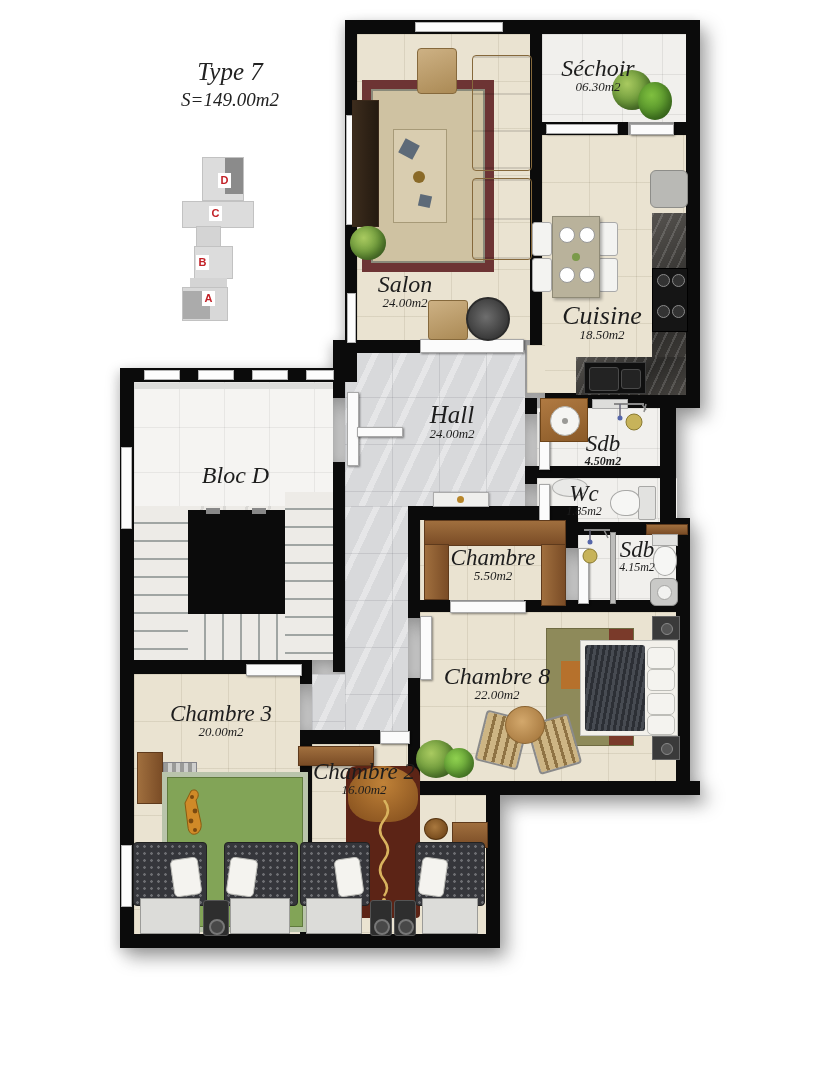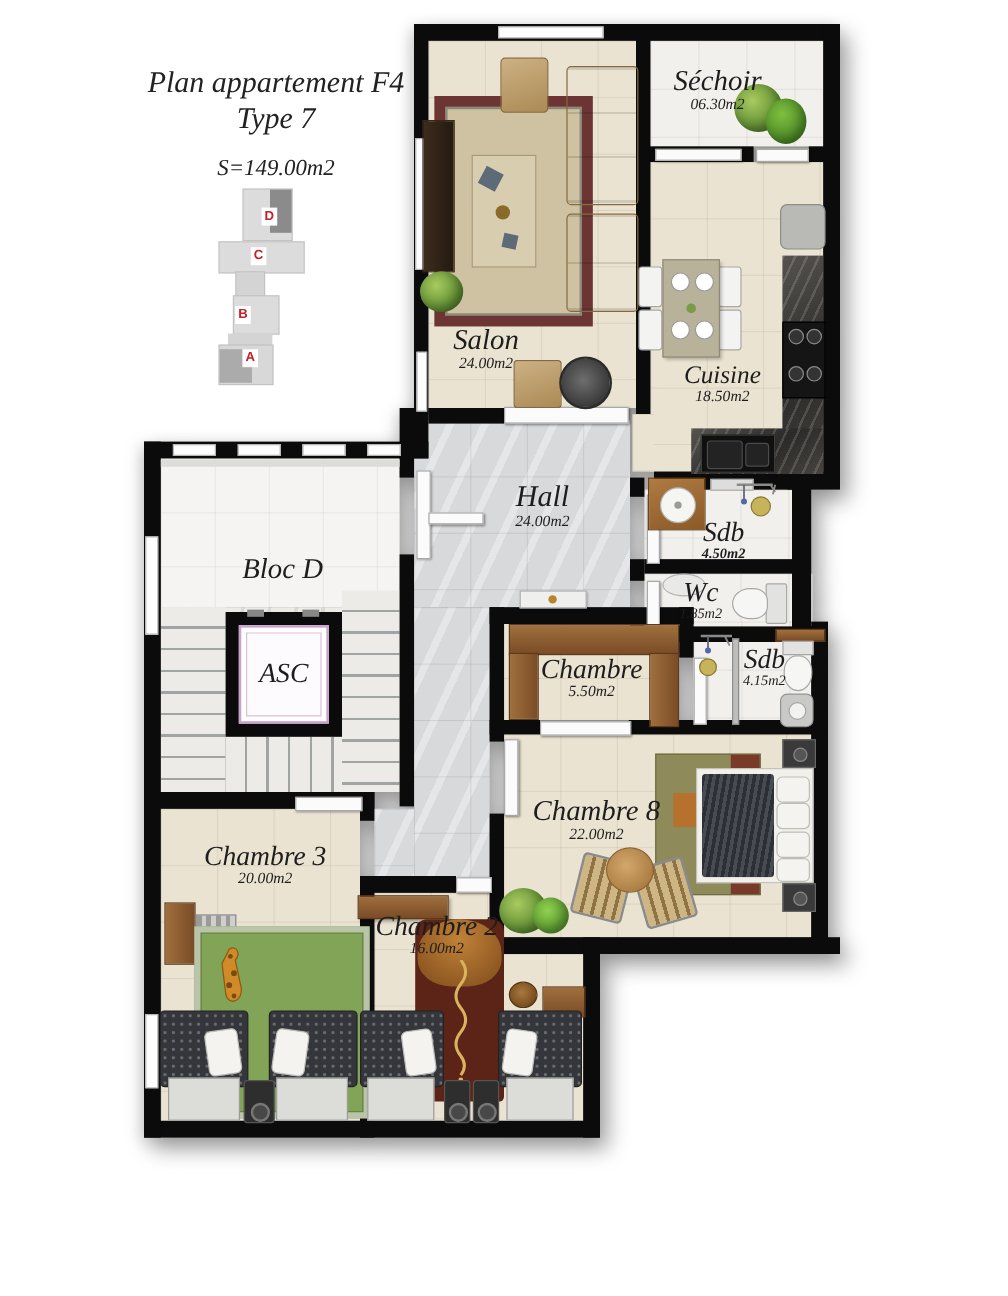--- a/index.html
+++ b/index.html
@@ -53,23 +53,22 @@
   .bedbox{position:absolute;background:#dcdcd9;border:1px solid #9c9c99;}
   .wheelstand{position:absolute;background:#2e2e2e;border:1px solid #555;border-radius:3px;}
   .wheel{position:absolute;width:12px;height:12px;border-radius:50%;background:#484848;border:2px solid #777;}
 </style>
 </head>
 <body>
 
 <div id="canvas">
 
   <div class="abs" style="left:105px;top:56px;width:250px;text-align:center;font-style:italic;color:#222;">
-    <div style="font-size:25px;">Plan appartement F4</div>
     <div style="font-size:25px;margin-top:2px;">Type 7</div>
-    <div style="font-size:19px;margin-top:16px;">S=149.00m2</div>
+    <div style="font-size:19px;margin-top:3px;">S=149.00m2</div>
   </div>
 
   <div class="abs" style="left:0;top:0;width:0;height:0;">
     <div class="abs" style="left:203px;top:158px;width:40px;height:42px;background:#dcdcdc;box-shadow:0 0 0 1px #c2c2c2;"></div>
     <div class="abs" style="left:225px;top:158px;width:18px;height:36px;background:#8b8b8b;"></div>
     <div class="abs" style="left:183px;top:202px;width:70px;height:25px;background:#dcdcdc;box-shadow:0 0 0 1px #c2c2c2;"></div>
     <div class="abs" style="left:197px;top:227px;width:23px;height:53px;background:#d4d4d4;box-shadow:0 0 0 1px #c2c2c2;"></div>
     <div class="abs" style="left:195px;top:247px;width:37px;height:31px;background:#dcdcdc;box-shadow:0 0 0 1px #c2c2c2;"></div>
     <div class="abs" style="left:190px;top:278px;width:37px;height:12px;background:#d4d4d4;"></div>
     <div class="abs" style="left:183px;top:288px;width:44px;height:32px;background:#d8d8d8;box-shadow:0 0 0 1px #c2c2c2;"></div>
@@ -98,23 +97,20 @@
     <div class="fl fl-marble" style="left:134px;top:506px;width:199px;height:154px;"></div>
     <div class="fl fl-cream" style="left:134px;top:674px;width:166px;height:260px;"></div>
     <div class="fl fl-cream" style="left:312px;top:744px;width:96px;height:190px;"></div>
     <div class="fl fl-cream" style="left:408px;top:795px;width:78px;height:139px;"></div>
 
     <div class="fl fl-marble steps-h" style="left:134px;top:506px;width:54px;height:154px;"></div>
     <div class="fl fl-marble steps-h" style="left:285px;top:492px;width:48px;height:168px;"></div>
     <div class="fl fl-marble steps-v" style="left:188px;top:614px;width:97px;height:46px;"></div>
 
     <div class="abs" style="left:188px;top:510px;width:97px;height:104px;background:#0b0b0b;">
-      <div class="abs" style="left:11px;top:11px;right:11px;bottom:11px;background:#fdfbfe;border:2px solid #c9a2cc;box-shadow:inset 0 0 0 4px #fff, inset 0 0 0 5px #d9bedd;">
-        <div class="lbl" style="left:0;right:0;top:26px;font-size:23px;">ASC</div>
-      </div>
       <div class="abs" style="left:18px;top:-2px;width:14px;height:6px;background:#888;"></div>
       <div class="abs" style="left:64px;top:-2px;width:14px;height:6px;background:#888;"></div>
     </div>
 
     <div class="w" style="left:345px;top:20px;width:355px;height:14px;"></div>
     <div class="w" style="left:686px;top:20px;width:14px;height:385px;"></div>
     <div class="w" style="left:656px;top:393px;width:44px;height:15px;"></div>
     <div class="w" style="left:660px;top:405px;width:16px;height:130px;"></div>
     <div class="w" style="left:660px;top:522px;width:30px;height:14px;"></div>
     <div class="w" style="left:676px;top:518px;width:14px;height:277px;"></div>
@@ -325,21 +321,21 @@
 
     <div class="lbl" style="left:350px;top:272px;width:110px;">
       <div style="font-size:24px;">Salon</div>
       <div class="ar">24.00m2</div>
     </div>
     <div class="lbl" style="left:538px;top:56px;width:120px;">
       <div style="font-size:24px;">Séchoir</div>
       <div class="ar">06.30m2</div>
     </div>
     <div class="lbl" style="left:543px;top:302px;width:118px;">
-      <div style="font-size:21px;">Cuisine</div>
+      <div style="font-size:26px;">Cuisine</div>
       <div class="ar">18.50m2</div>
     </div>
     <div class="lbl" style="left:400px;top:402px;width:104px;">
       <div style="font-size:25px;">Hall</div>
       <div class="ar">24.00m2</div>
     </div>
     <div class="lbl" style="left:553px;top:432px;width:100px;">
       <div style="font-size:23px;">Sdb</div>
       <div class="ar" style="font-size:12px;font-weight:bold;">4.50m2</div>
     </div>

